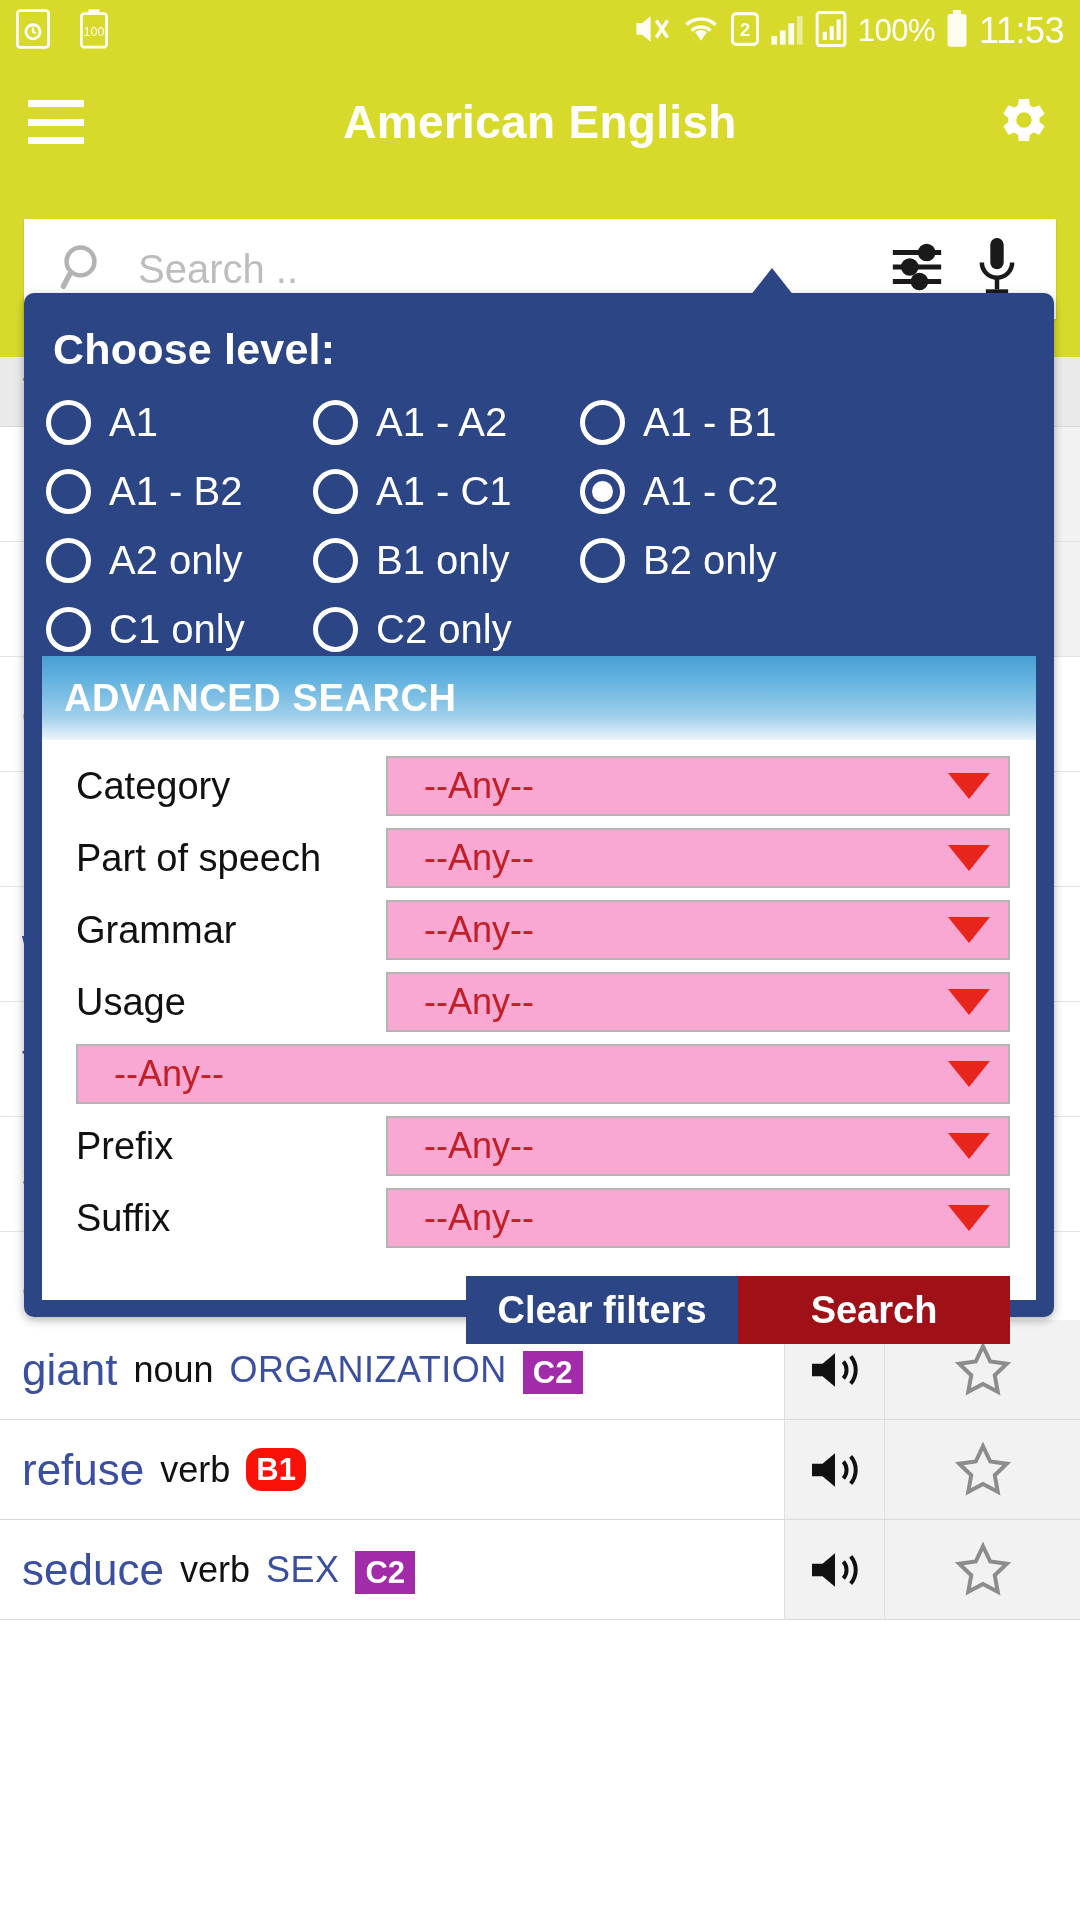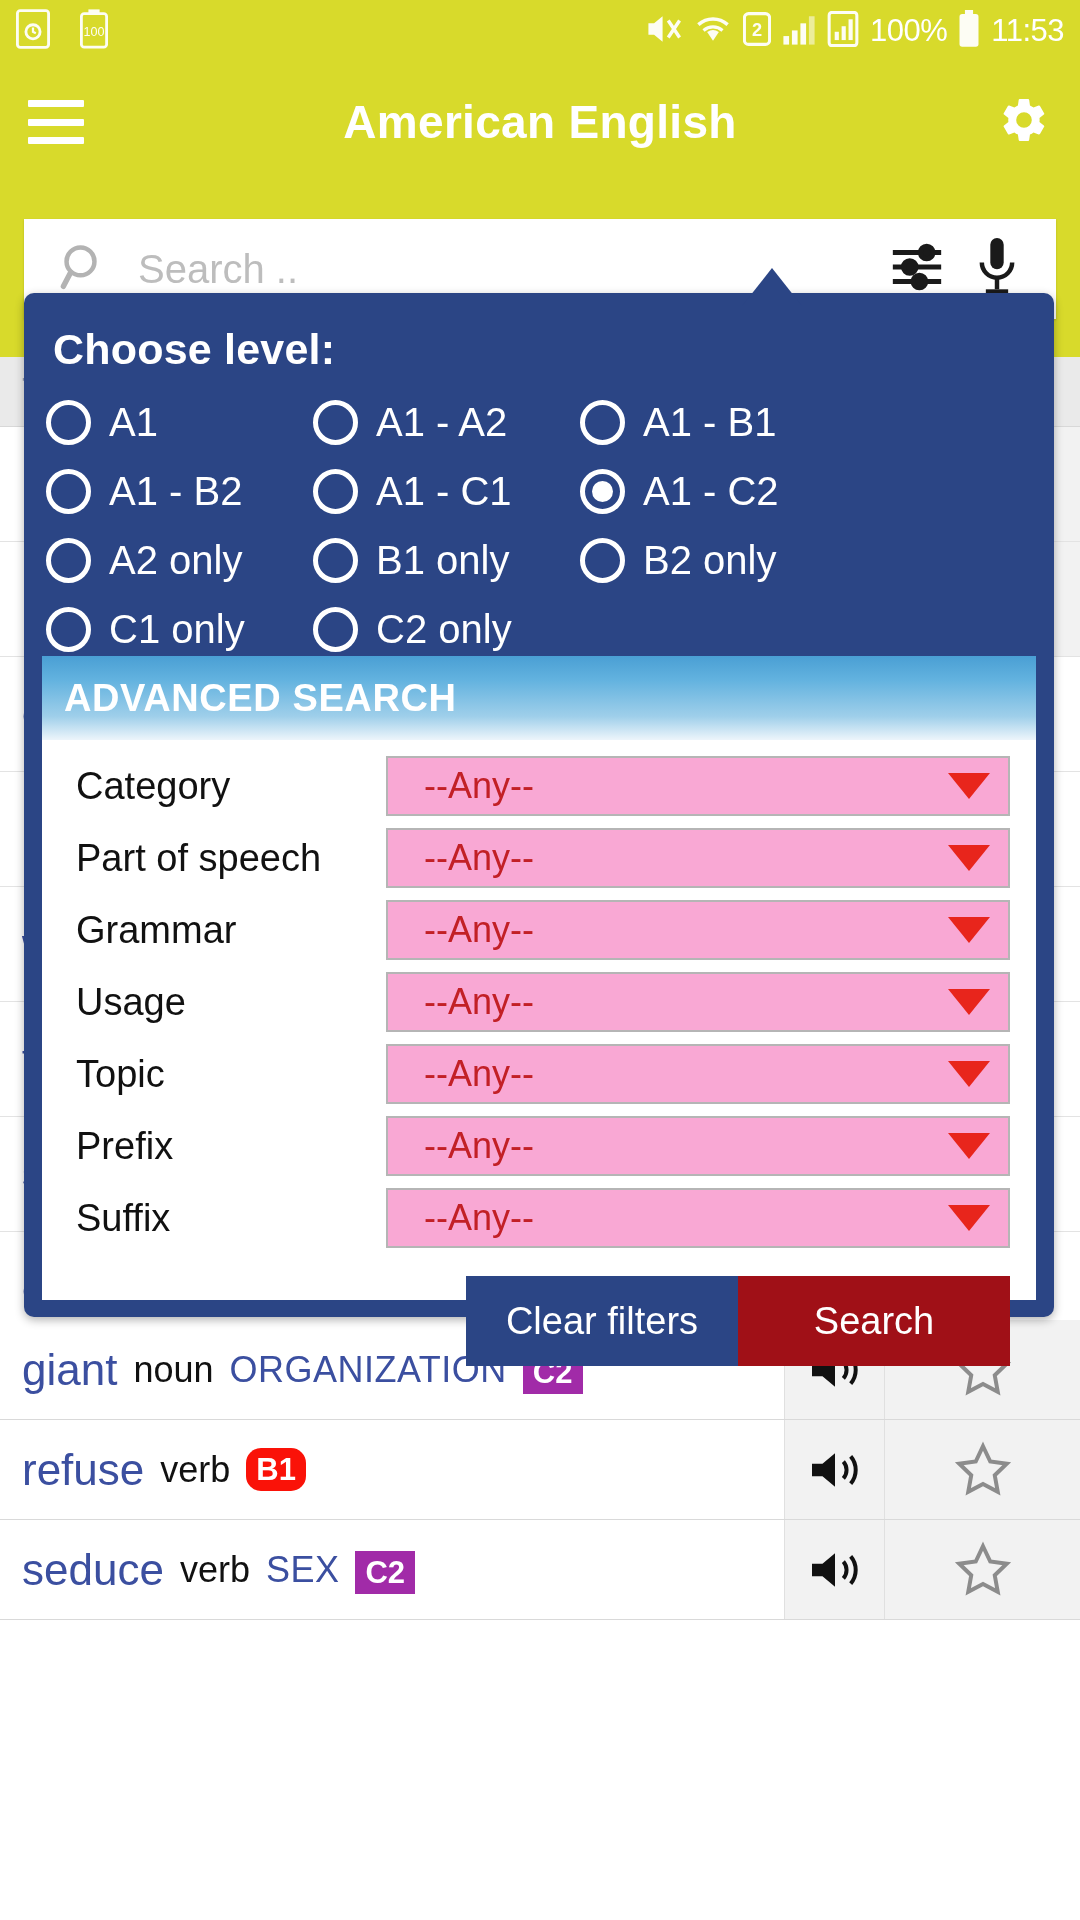--- a/index.html
+++ b/index.html
@@ -12,21 +12,21 @@
 
   
   .statusbar {
     position:absolute; left:0; top:0; width:1080px; height:62px;
     background:#D8DA2B; display:flex; align-items:center; padding:0 16px;
   }
   .sb-left { display:flex; align-items:center; gap:30px; }
   .sb-right { margin-left:auto; display:flex; align-items:center; gap:11px; }
   .sb-ico { color:#ffffff; opacity:.95; display:block; }
   .sb-text { color:#ffffff; font-size:31px; font-weight:400; letter-spacing:-.5px; }
-  .sb-time { color:#ffffff; font-size:31px; font-weight:400; letter-spacing:-.5px; }
+  .sb-time { color:#ffffff; font-size:36px; font-weight:400; letter-spacing:-.5px; }
 
   
   .appbar {
     position:absolute; left:0; top:62px; width:1080px; height:120px;
     background:#D8DA2B; display:flex; align-items:center;
   }
   .hamburger { width:56px; height:44px; margin-left:28px; display:flex; flex-direction:column; justify-content:space-between; cursor:pointer; }
   .hamburger i { display:block; height:7px; background:#fff; border-radius:1px; }
   .apptitle {
     position:absolute; left:0; right:0; text-align:center;
@@ -127,22 +127,22 @@
   }
   .fselect .val { color:#C22026; font-size:36px; margin-left:36px; }
   .caret {
     position:absolute; right:18px; top:50%; transform:translateY(-50%);
     width:0; height:0; border-left:21px solid transparent; border-right:21px solid transparent;
     border-top:26px solid #E8251C;
   }
 
   .btnrow { display:flex; justify-content:flex-end; margin-top:26px; }
   .btn {
-    height:90px; display:flex; align-items:center; justify-content:center;
-    color:#ffffff; font-size:38px; font-weight:normal; cursor:pointer;
+    height:68px; display:flex; align-items:center; justify-content:center;
+    color:#ffffff; font-size:38px; font-weight:bold; cursor:pointer;
   }
   .btn.clear { width:272px; background:#2B4585; }
   .btn.search { width:272px; background:#A01017; }
 
   
   .fglist { position:absolute; left:0; top:1320px; width:1080px; z-index:10; background:#fff; }
   .fgrow {
     height:100px; border-bottom:1px solid #d9d9d9; display:flex; align-items:center;
     padding-left:22px; position:relative; background:#fff;
   }
@@ -414,21 +414,20 @@
 
         <div class="frow">
           <div class="flabel">Usage</div>
           <div class="fselect">
             <span class="val">--Any--</span>
             <span class="caret"></span>
           </div>
         </div>
 
         <div class="frow">
-          <div class="flabel">Topic</div>
           <div class="fselect">
             <span class="val">--Any--</span>
             <span class="caret"></span>
           </div>
         </div>
 
         <div class="frow">
           <div class="flabel">Prefix</div>
           <div class="fselect">
             <span class="val">--Any--</span>

